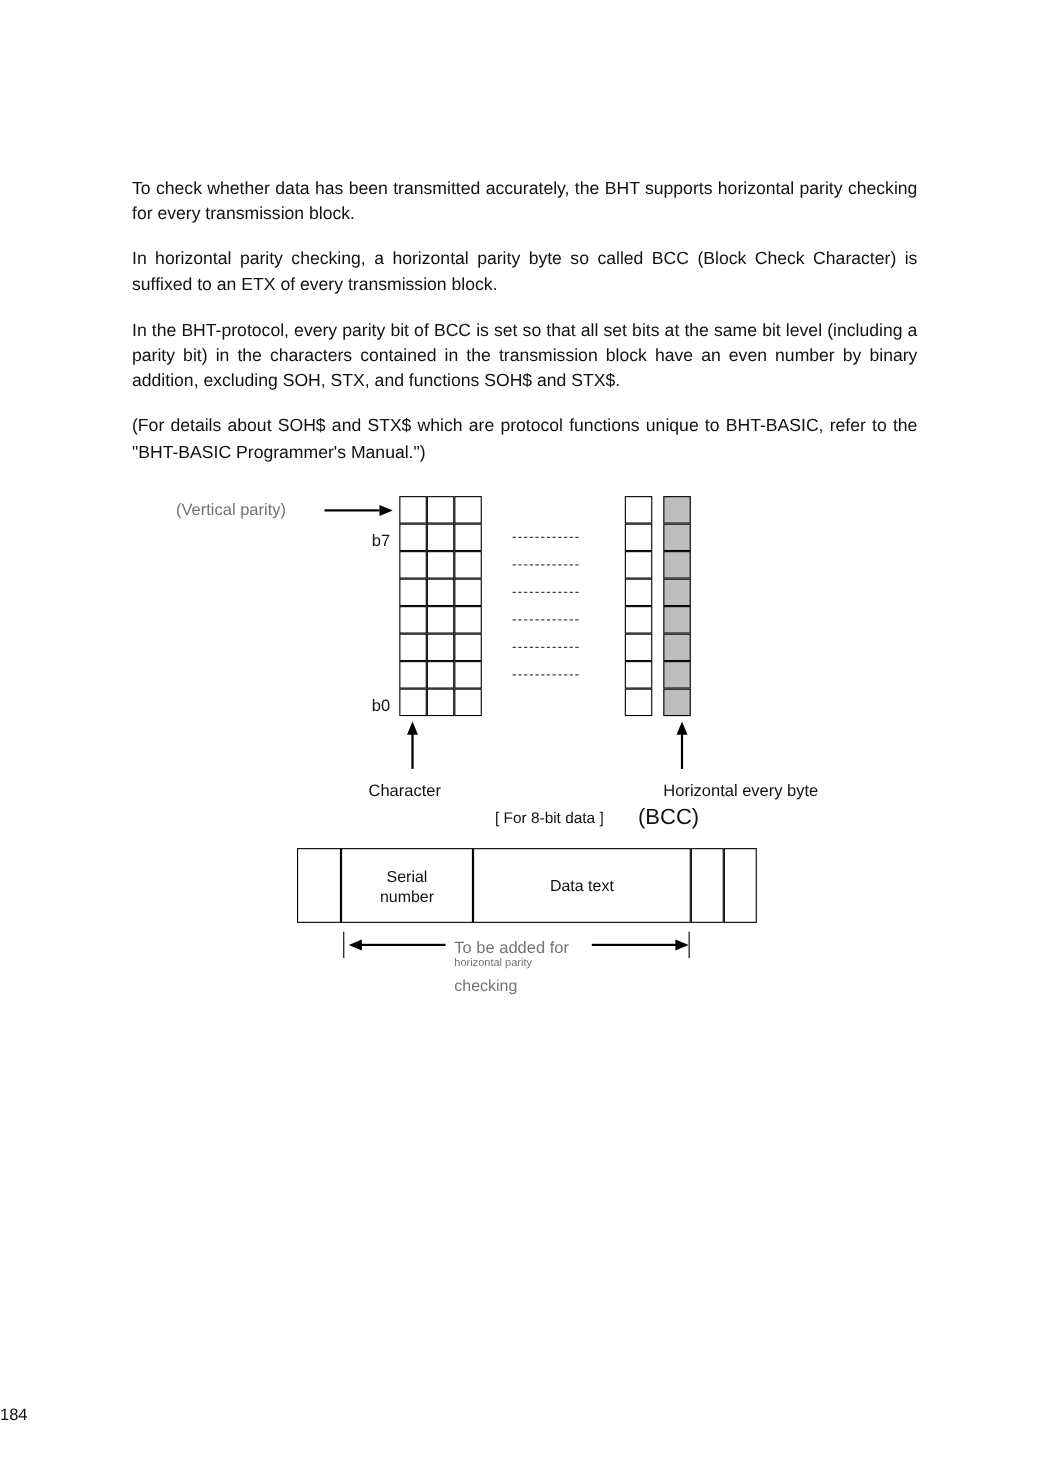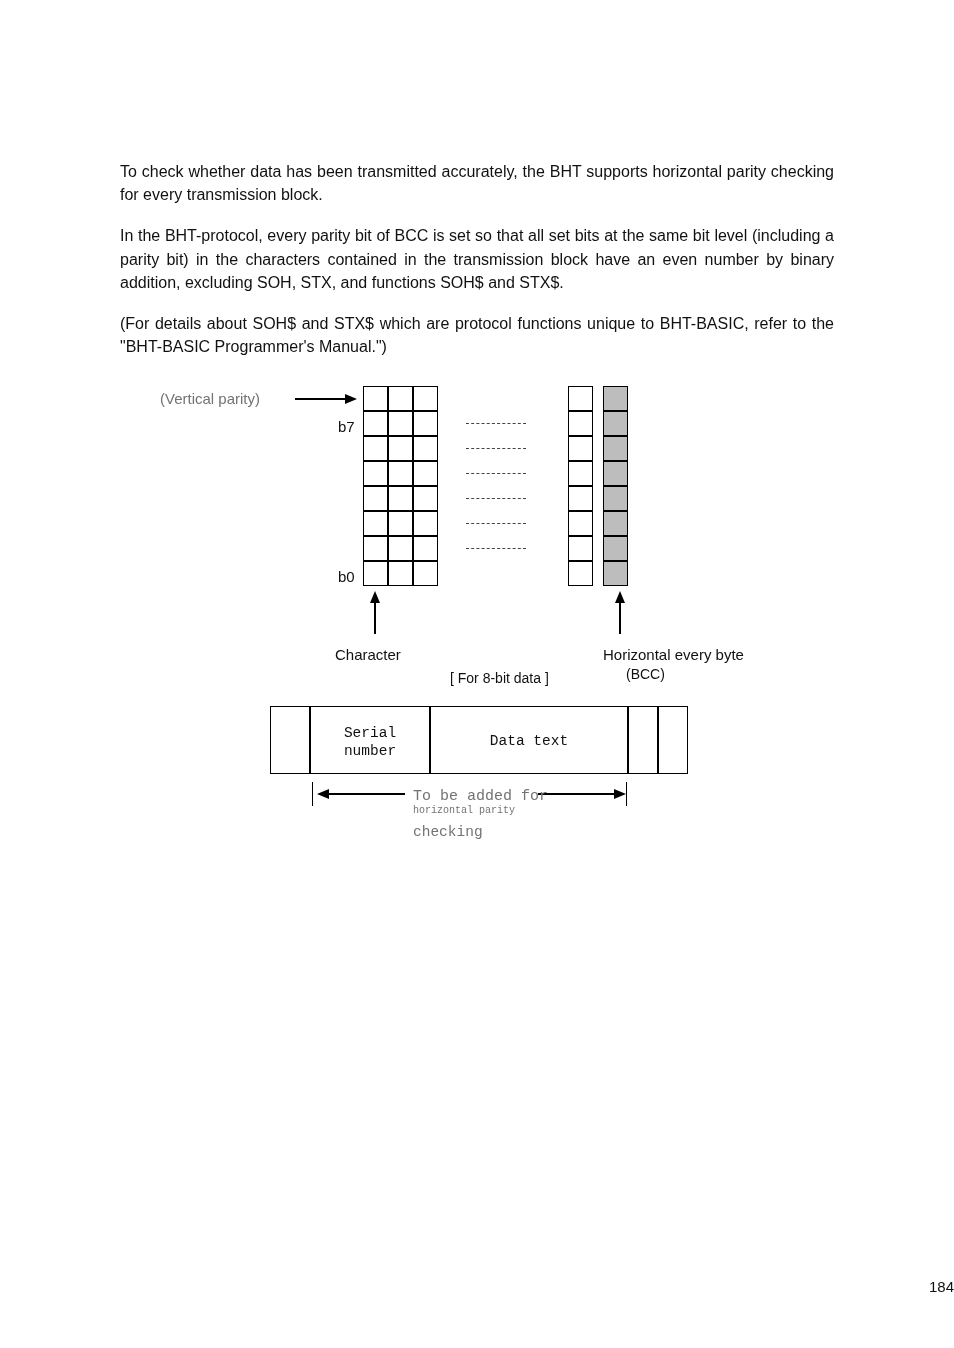--- a/index.html
+++ b/index.html
@@ -83,27 +83,26 @@
     border-bottom: 12px solid #000;
   }
   .vline {
     position: absolute;
     width: 0;
     border-left: 2px solid #000;
   }
   .char-label { position: absolute; left:215px; top:258px; font-size:15px; }
   .for8 { position: absolute; left:330px; top:282px; font-size:14px; }
   .hparity-label { position: absolute; left:483px; top:258px; font-size:15px; }
-  .hparity-label2 { position: absolute; left:506px; top:278px; font-size:14px; }
+  .hparity-label2 { position: absolute; left:460px; top:278px; font-size:20px; }
   
   .figure2 {
     position: relative;
     height: 190px;
     margin: 10px 0 0 0;
-    font-family: Liberation Mono, monospace;
   }
   .blockframe {
     position: absolute;
     box-sizing: border-box;
     border: 1px solid #000;
     height: 68px;
     top: 0;
   }
   .blktext {
     position: absolute;
@@ -126,30 +125,31 @@
   .vbar {
     position: absolute;
     width: 0;
     border-left: 1px solid #000;
   }
   .pgnum {
     position: absolute;
     bottom: 50px;
     left: 0;
     width: 100%;
-    text-align: right;
+    text-align: left;
     font-size: 15px;
   }
 </style>
 </head>
 <body>
 
 <div class="page">
 
   <p class="para">To check whether data has been transmitted accurately, the BHT supports horizontal parity checking for every transmission block.</p>
+  <p class="para">In horizontal parity checking, a horizontal parity byte so called BCC (Block Check Character) is suffixed to an ETX of every transmission block.</p>
   <p class="para">In the BHT-protocol, every parity bit of BCC is set so that all set bits at the same bit level (including a parity bit) in the characters contained in the transmission block have an even number by binary addition, excluding SOH, STX, and functions SOH$ and STX$.</p>
   <p class="para">(For details about SOH$ and STX$ which are protocol functions unique to BHT-BASIC, refer to the "BHT-BASIC Programmer's Manual.")</p>
 
   <div class="figure1">
 
     <span class="label vp-label">(Vertical parity)</span>
     <div class="arrow-line" style="left:175px; top:12px; width:50px;"></div>
     <div class="arrow-head-right" style="left:225px; top:8px;"></div>
 
     <span class="bit-label b7">b7</span>

